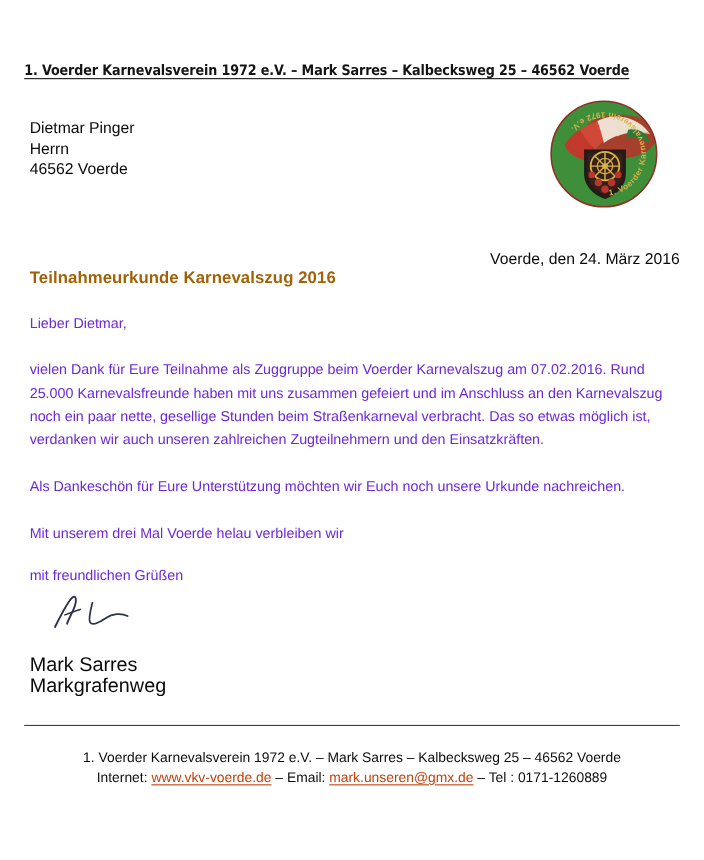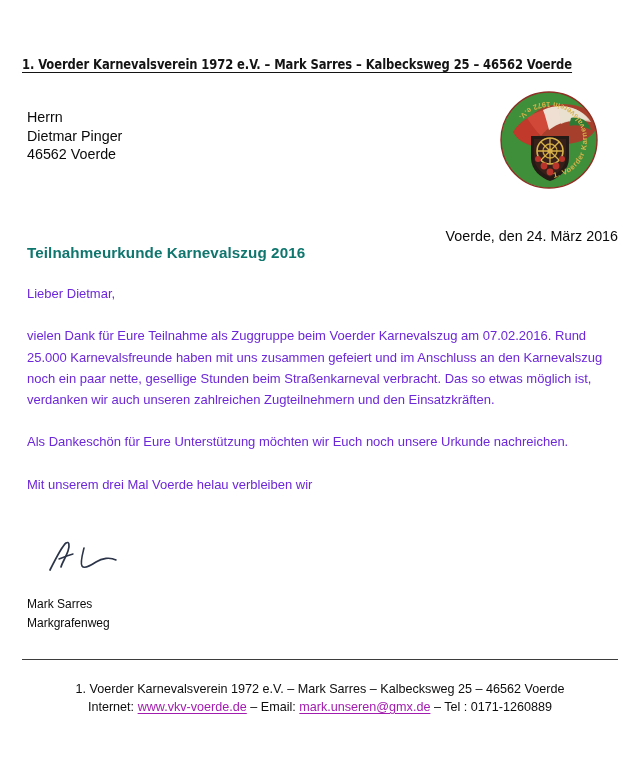--- a/index.html
+++ b/index.html
@@ -72,21 +72,21 @@
   }
 
   
   .subject {
     position: absolute;
     left: 27px;
     top: 244px;
     font-size: 15.2px;
     font-weight: bold;
     letter-spacing: 0.1px;
-    color: #0f766e;
+    color: #a16207;
     white-space: nowrap;
   }
 
   
   .body-block {
     position: absolute;
     left: 27px;
     top: 283px;
     width: 590px;
     font-size: 13px;
@@ -106,21 +106,21 @@
     top: 536px;
     width: 112px;
     height: 44px;
   }
   .signature svg { display: block; width: 112px; height: 44px; }
 
   .signer {
     position: absolute;
     left: 27px;
     top: 595px;
-    font-size: 12px;
+    font-size: 18px;
     line-height: 18.6px;
     color: #0a0a0a;
   }
   .signer div { white-space: nowrap; }
 
   
   .footer-rule {
     position: absolute;
     left: 22px;
     top: 659px;
@@ -134,37 +134,37 @@
     top: 681px;
     width: 640px;
     text-align: center;
     font-size: 12.6px;
     line-height: 17.6px;
     color: #0d0d0d;
   }
   .footer-line { white-space: nowrap; }
   .footer a,
   .footer .link {
-    color: #a21caf;
+    color: #c2410c;
     text-decoration: underline;
     text-underline-offset: 1.5px;
     text-decoration-thickness: 1px;
     cursor: pointer;
   }
 </style>
 </head>
 <body>
 
 <div class="page">
 
   <div class="sender-line">1. Voerder Karnevalsverein 1972 e.V. – Mark Sarres – Kalbecksweg 25 – 46562 Voerde</div>
 
   <div class="address">
+    <div>Dietmar Pinger</div>
     <div>Herrn</div>
-    <div>Dietmar Pinger</div>
     <div>46562 Voerde</div>
   </div>
 
   <div class="logo">
     <svg viewBox="0 0 104 104" xmlns="http://www.w3.org/2000/svg" aria-hidden="true">
       <defs>
         <clipPath id="discClip">
           <circle cx="52" cy="52" r="48"></circle>
         </clipPath>
         <path id="ringPath" d="M 52,52 m -38,0 a 38,38 0 1,0 76,0 a 38,38 0 1,0 -76,0"></path>
@@ -212,20 +212,21 @@
 
   <div class="date-line">Voerde, den 24. März 2016</div>
 
   <div class="subject">Teilnahmeurkunde Karnevalszug 2016</div>
 
   <div class="body-block">
     <p class="salutation">Lieber Dietmar,</p>
     <p class="para">vielen Dank für Eure Teilnahme als Zuggruppe beim Voerder Karnevalszug am 07.02.2016. Rund 25.000 Karnevalsfreunde haben mit uns zusammen gefeiert und im Anschluss an den Karnevalszug noch ein paar nette, gesellige Stunden beim Straßenkarneval verbracht. Das so etwas möglich ist, verdanken wir auch unseren zahlreichen Zugteilnehmern und den Einsatzkräften.</p>
     <p class="para">Als Dankeschön für Eure Unterstützung möchten wir Euch noch unsere Urkunde nachreichen.</p>
     <p class="closing-1">Mit unserem drei Mal Voerde helau verbleiben wir</p>
+    <p class="closing-2">mit freundlichen Grüßen</p>
   </div>
 
   <div class="signature">
     <svg viewBox="0 0 112 44" xmlns="http://www.w3.org/2000/svg" aria-hidden="true">
       <g fill="none" stroke="#2b3448" stroke-linecap="round" stroke-linejoin="round">
         <path d="M 10,34 C 16,22 22,10 26,7 C 29,5 30,9 28,15 C 26,21 22,27 21,31" stroke-width="1.7"></path>
         <path d="M 19,23 C 24,21 29,19 33,18" stroke-width="1.4"></path>
         <path d="M 44,12 C 42,20 40,27 42,30 C 44,33 50,30 56,26 C 62,22 70,21 76,24" stroke-width="1.6"></path>
       </g>
     </svg>

